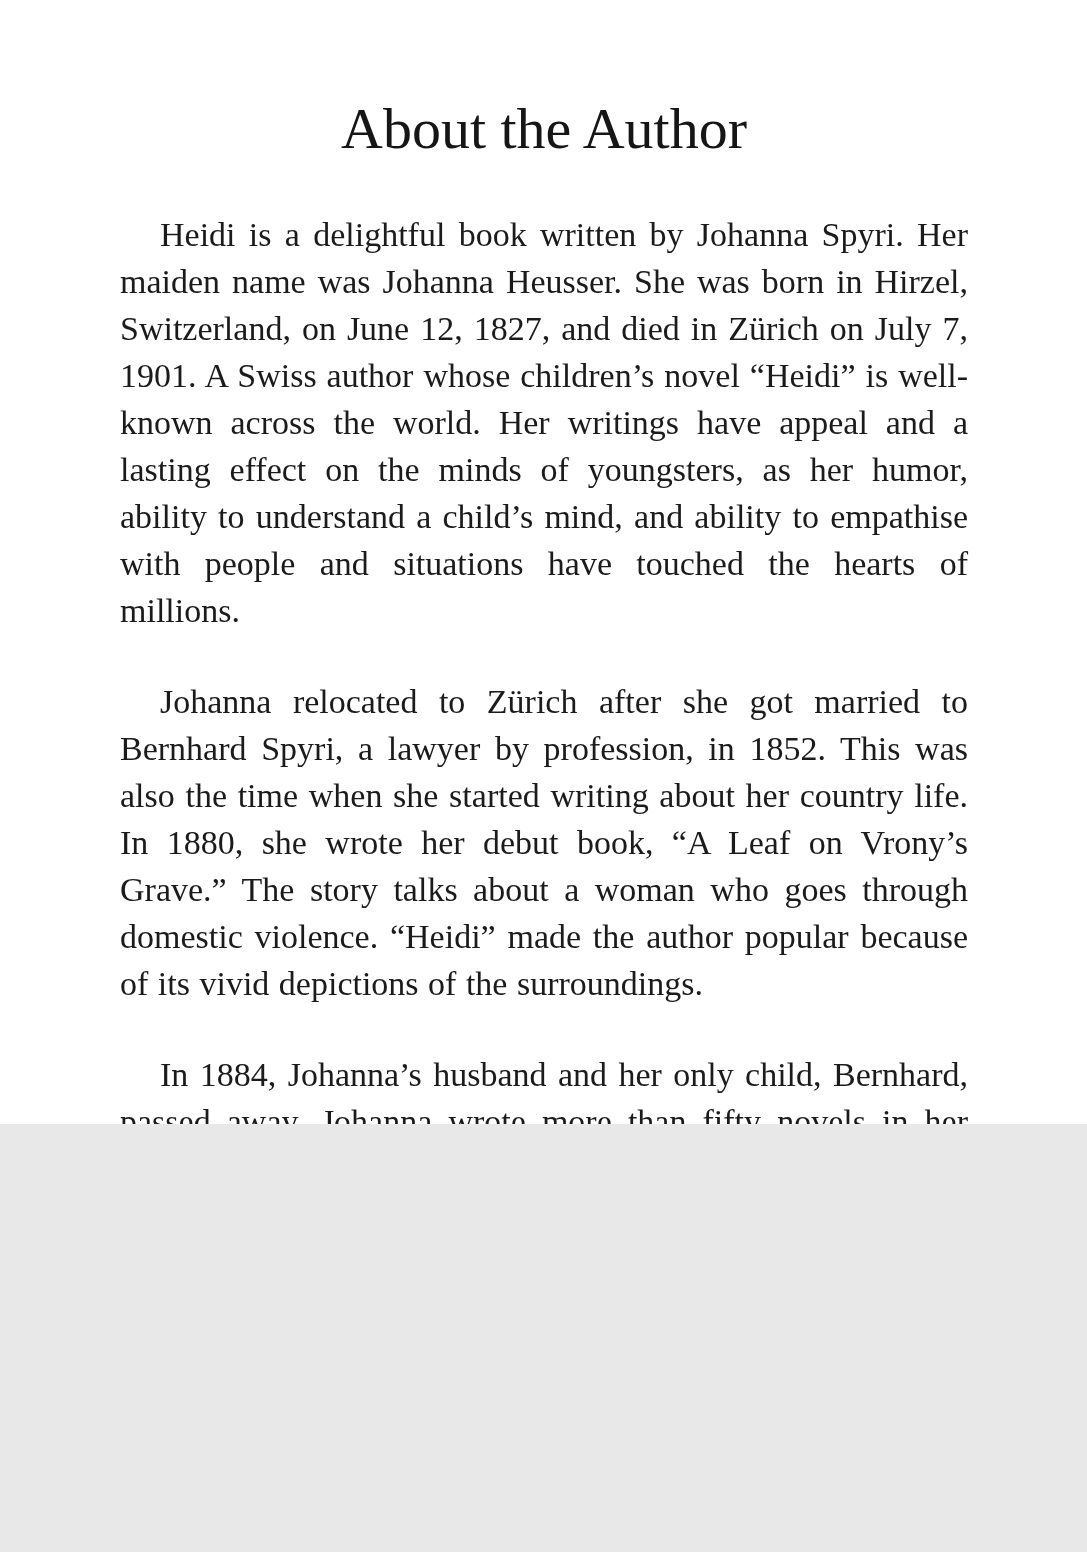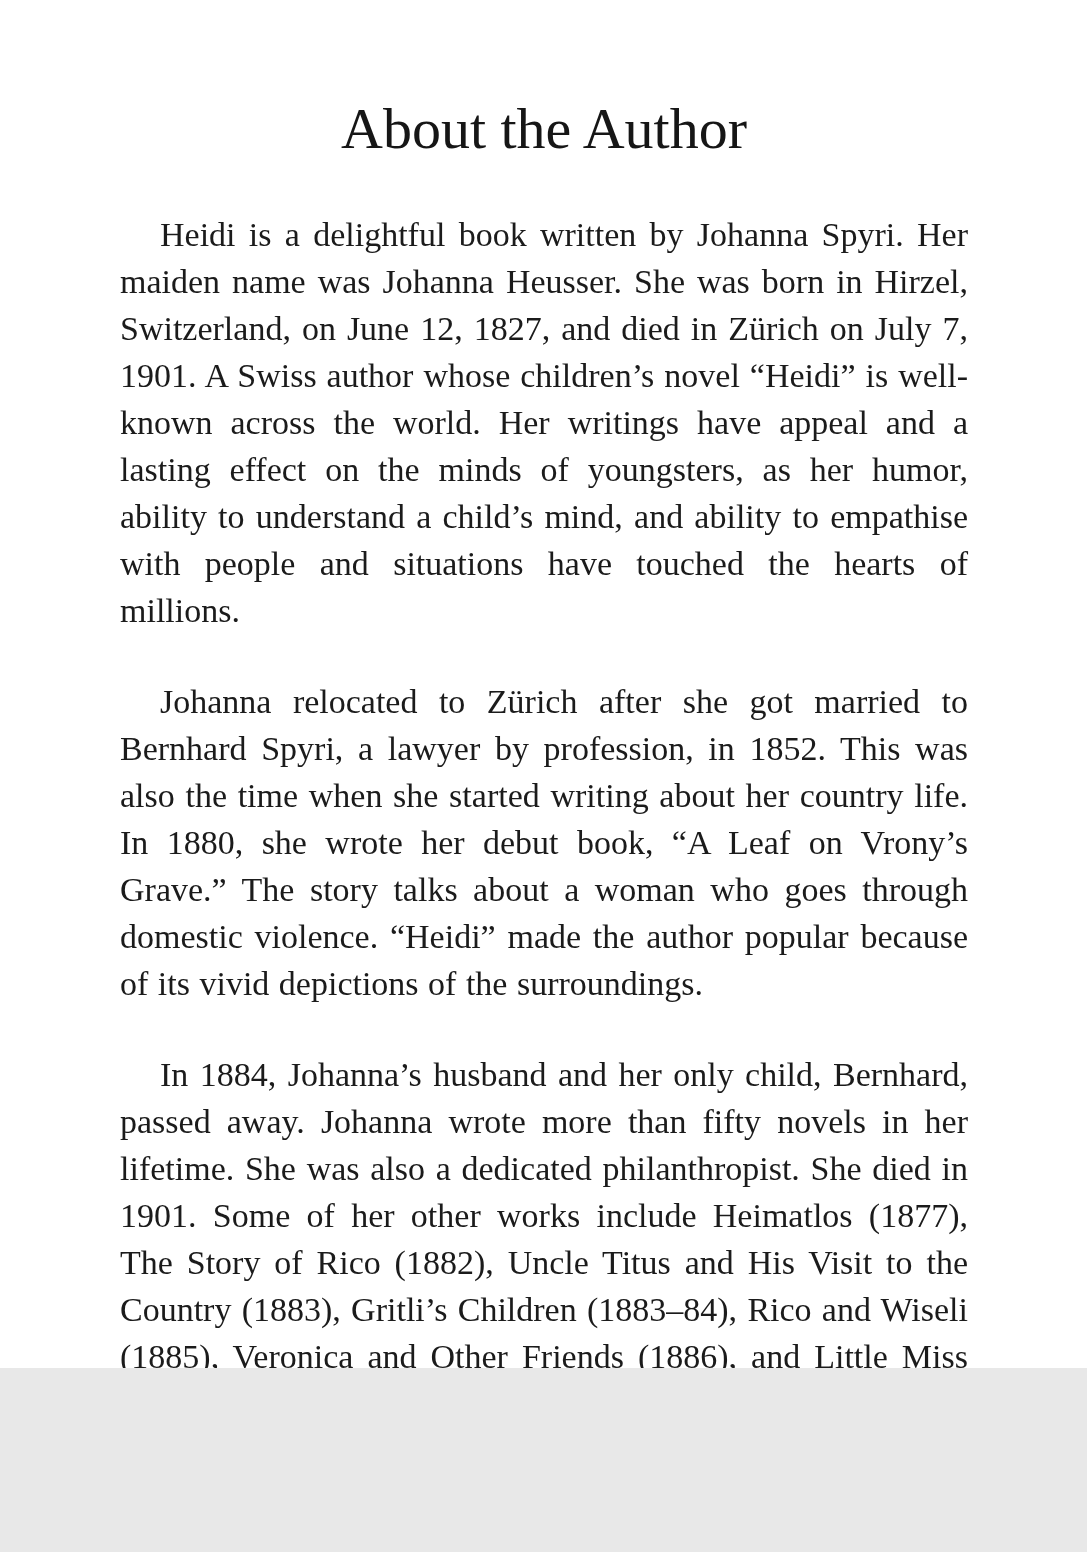--- a/index.html
+++ b/index.html
@@ -3,21 +3,21 @@
 <meta charset="utf-8">
 <style>
   html, body {
     margin: 0;
     padding: 0;
     background: #e8e8e8;
   }
   .page {
     position: relative;
     width: 1087px;
-    height: 1368px;
+    height: 1124px;
     margin: 0 auto;
     background: #ffffff;
     box-sizing: border-box;
     padding: 96px 119px 0 120px;
     font-family: "Liberation Serif", "DejaVu Serif", serif;
     color: #1b1b1b;
     overflow: hidden;
   }
   .title {
     font-size: 58px;

